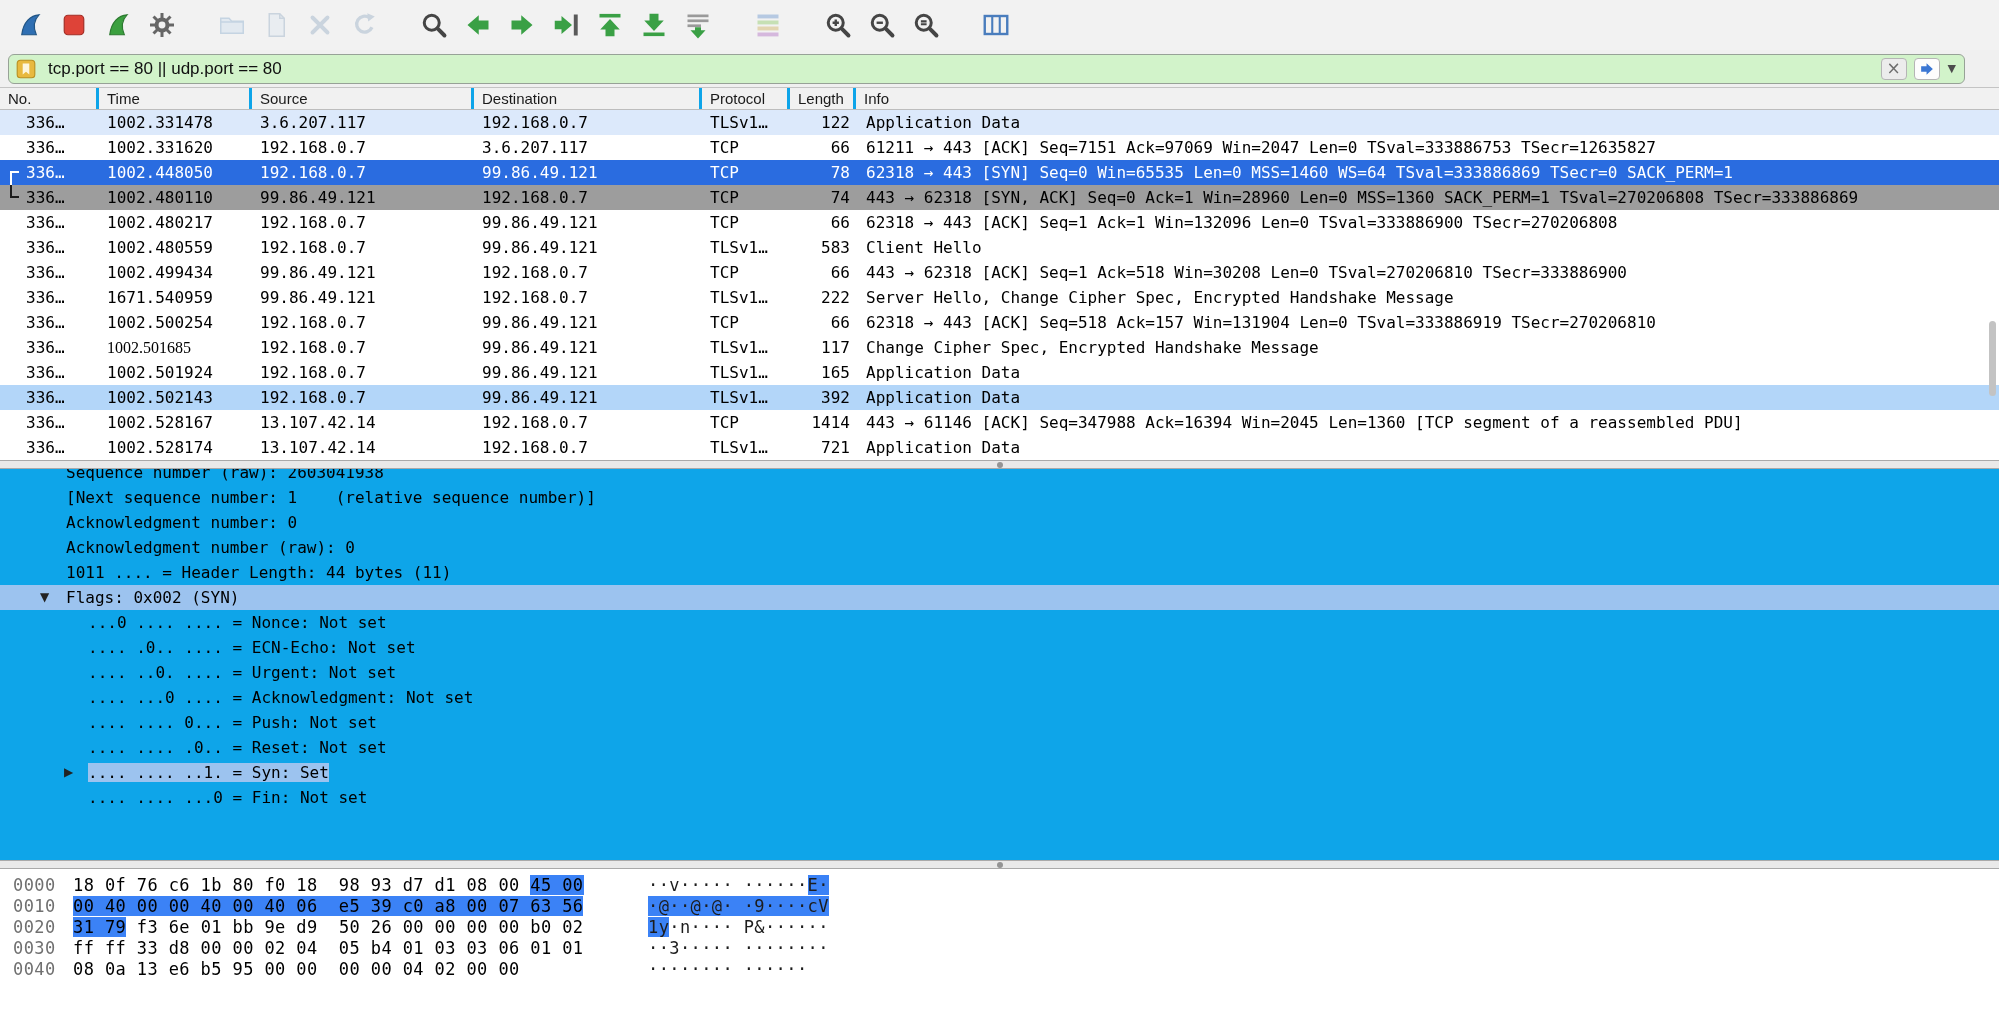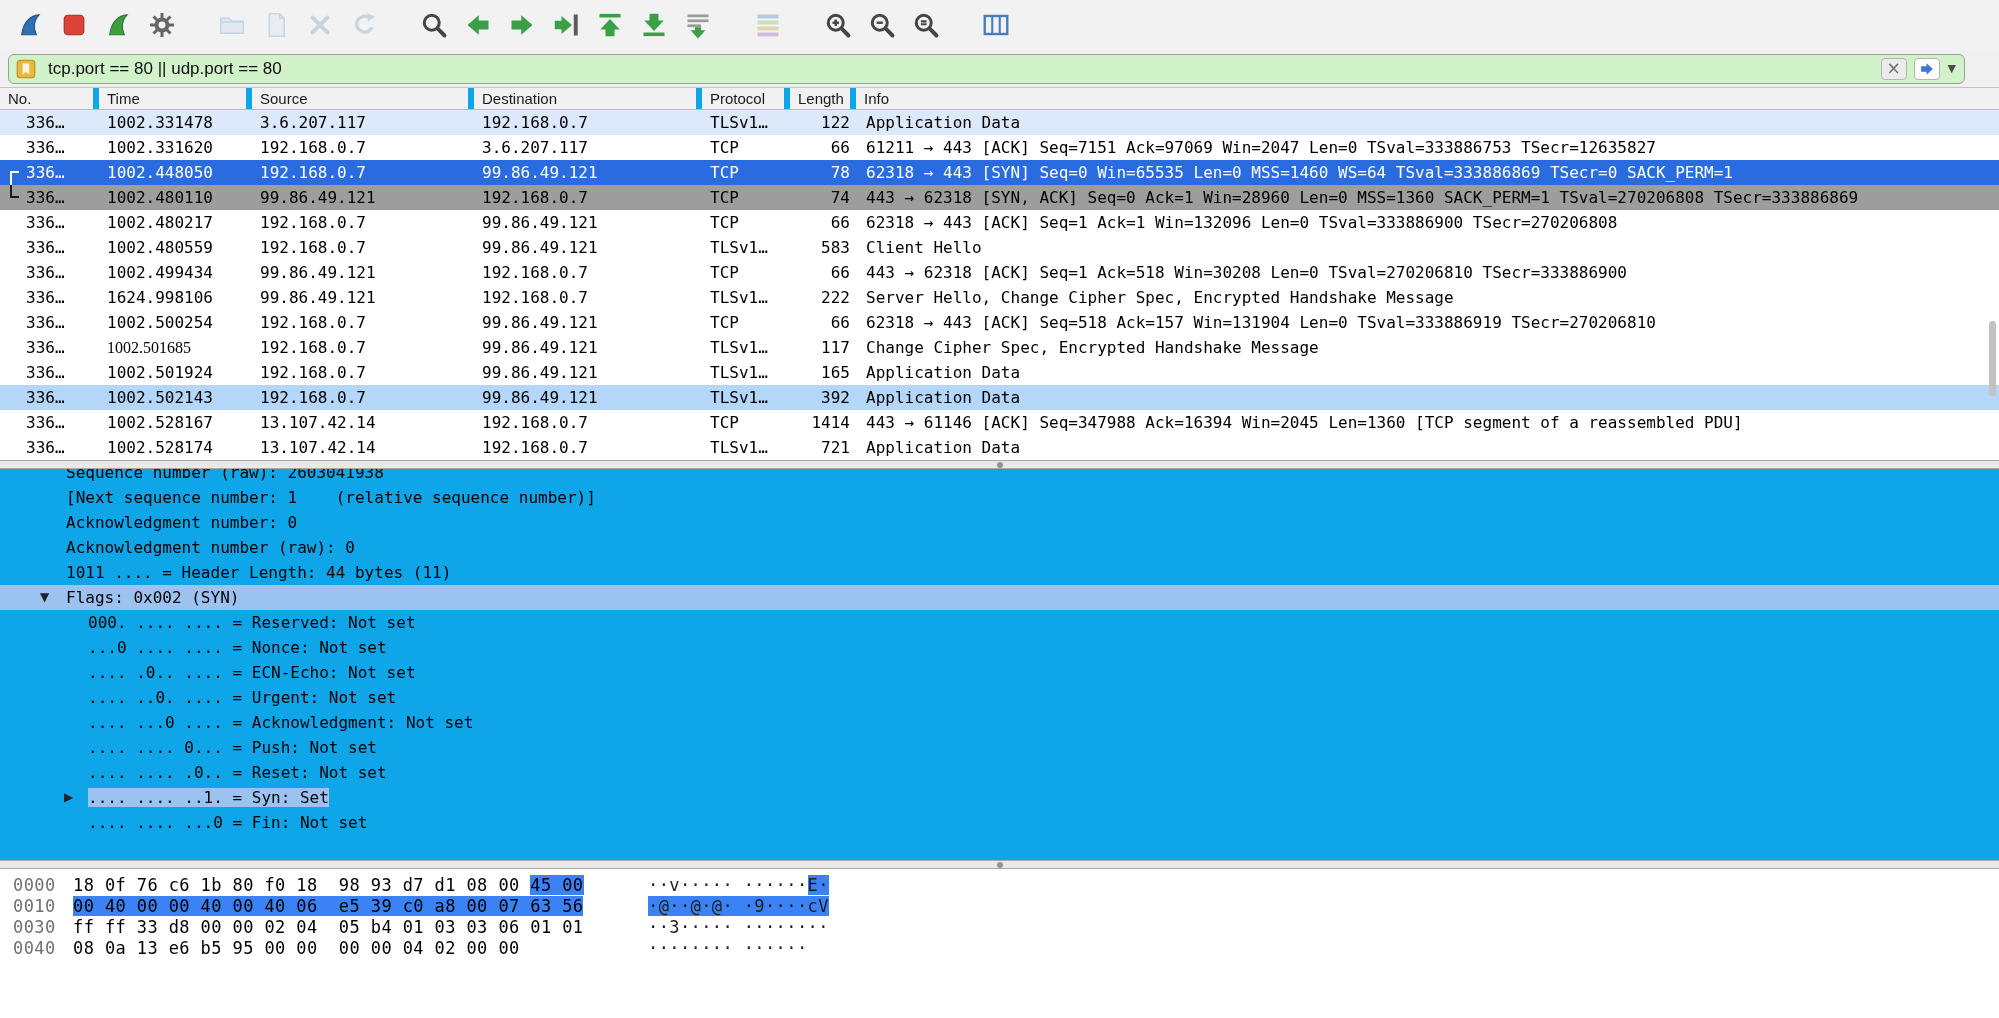--- a/index.html
+++ b/index.html
@@ -19,21 +19,21 @@
   .fbookmark { width:26px; height:26px; display:flex; align-items:center; justify-content:center; margin-right:9px; flex:none; }
   .fbookmark svg { width:22px; height:22px; }
   .ftext { flex:1; font-size:17px; color:#101010; white-space:pre; overflow:hidden; }
   .fbox { width:26px; height:22px; border:1px solid #b5b5b5; border-radius:4px; background:#ececec; display:flex; align-items:center; justify-content:center; margin-left:7px; flex:none; }
   .fbox.white { background:#fdfdfd; }
   .fclear-x { font-size:17px; color:#6e6e6e; line-height:1; font-family:"DejaVu Sans",sans-serif; }
   .fdrop { font-size:11px; color:#4c4c4c; margin-left:8px; font-family:"DejaVu Sans",sans-serif; }
 
   
   .phead { height:22px; display:flex; background:#f1f1f1; border-bottom:1px solid #bdbdbd; flex:none; }
-  .hcell { height:100%; padding:2px 0 0 8px; font-size:15px; color:#1a1a1a; border-right:6px solid #0ea5e9; white-space:nowrap; overflow:hidden; flex:none; }
+  .hcell { height:100%; padding:2px 0 0 8px; font-size:15px; color:#1a1a1a; border-right:3px solid #0ea5e9; white-space:nowrap; overflow:hidden; flex:none; }
   .rowswrap { height:350px; position:relative; overflow:hidden; flex:none; background:#fff; }
   .prow { display:flex; height:25px; line-height:25px; font-family:"DejaVu Sans Mono","Liberation Mono",monospace; font-size:16px; position:relative; background:#fff; }
   .cell { white-space:pre; overflow:hidden; padding-left:8px; flex:none; }
   .c-no { padding-left:26px; }
   .c-len { text-align:right; padding-right:6px; padding-left:0; }
   .c-info { padding-left:10px; }
   .prow.s-pale { background:#dce9fb; }
   .prow.s-lightblue { background:#b3d6f9; }
   .prow.s-gray { background:#9d9d9d; }
   .prow.s-selected { background:#2a6ce0; color:#fff; }
@@ -301,21 +301,21 @@
           <div class="cell c-no" style="width: 99px;">336…</div>
           <div class="cell c-time" style="width: 153px;">1002.499434</div>
           <div class="cell c-src" style="width: 222px;">99.86.49.121</div>
           <div class="cell c-dst" style="width: 228px;">192.168.0.7</div>
           <div class="cell c-proto" style="width: 88px;">TCP</div>
           <div class="cell c-len" style="width: 66px;">66</div>
           <div class="cell c-info" style="flex: 1 1 0%;">443 → 62318 [ACK] Seq=1 Ack=518 Win=30208 Len=0 TSval=270206810 TSecr=333886900</div>
         </div>
         <div class="prow s-normal">
           <div class="cell c-no" style="width: 99px;">336…</div>
-          <div class="cell c-time" style="width: 153px;">1624.998106</div>
+          <div class="cell c-time" style="width: 153px;">1671.540959</div>
           <div class="cell c-src" style="width: 222px;">99.86.49.121</div>
           <div class="cell c-dst" style="width: 228px;">192.168.0.7</div>
           <div class="cell c-proto" style="width: 88px;">TLSv1…</div>
           <div class="cell c-len" style="width: 66px;">222</div>
           <div class="cell c-info" style="flex: 1 1 0%;">Server Hello, Change Cipher Spec, Encrypted Handshake Message</div>
         </div>
         <div class="prow s-normal">
           <div class="cell c-no" style="width: 99px;">336…</div>
           <div class="cell c-time" style="width: 153px;">1002.500254</div>
           <div class="cell c-src" style="width: 222px;">192.168.0.7</div>
@@ -378,38 +378,38 @@
     </div>
 
   <div class="details">
     <div class="dcontent">
         <div class="dline ind1"><span class="dtxt">Sequence number (raw): 2603041938</span></div>
         <div class="dline ind1"><span class="dtxt">[Next sequence number: 1    (relative sequence number)]</span></div>
         <div class="dline ind1"><span class="dtxt">Acknowledgment number: 0</span></div>
         <div class="dline ind1"><span class="dtxt">Acknowledgment number (raw): 0</span></div>
         <div class="dline ind1"><span class="dtxt">1011 .... = Header Length: 44 bytes (11)</span></div>
         <div class="dline ind1 hl-full"><span class="expander">▼</span><span class="dtxt">Flags: 0x002 (SYN)</span></div>
-        <div class="dline ind2"><span class="dtxt">000. .... .... = Reserved: Not set</span></div>
         <div class="dline ind2"><span class="dtxt">...0 .... .... = Nonce: Not set</span></div>
         <div class="dline ind2"><span class="dtxt">.... .0.. .... = ECN-Echo: Not set</span></div>
         <div class="dline ind2"><span class="dtxt">.... ..0. .... = Urgent: Not set</span></div>
         <div class="dline ind2"><span class="dtxt">.... ...0 .... = Acknowledgment: Not set</span></div>
         <div class="dline ind2"><span class="dtxt">.... .... 0... = Push: Not set</span></div>
         <div class="dline ind2"><span class="dtxt">.... .... .0.. = Reset: Not set</span></div>
         <div class="dline ind2"><span class="expander">▶</span><span class="dtxt hl-text">.... .... ..1. = Syn: Set</span></div>
         <div class="dline ind2"><span class="dtxt">.... .... ...0 = Fin: Not set</span></div>
       </div>
   </div>
 
   <div class="split">
       <span class="dot"></span>
     </div>
 
   <div class="hexpane">
     <div>
         <div class="hexrow"><span class="off">0000</span><span class="hx"><span>18 0f 76 c6 1b 80 f0 18  98 93 d7 d1 08 00 </span><span class="hlb">45 00</span></span><span class="as"><span>··v····· ······</span><span class="hlb">E·</span></span></div>
         <div class="hexrow"><span class="off">0010</span><span class="hx"><span class="hlb">00 40 00 00 40 00 40 06  e5 39 c0 a8 00 07 63 56</span></span><span class="as"><span class="hlb">·@··@·@· ·9····cV</span></span></div>
+        <div class="hexrow"><span class="off">0020</span><span class="hx"><span class="hlb">31 79</span><span> f3 6e 01 bb 9e d9  50 26 00 00 00 00 b0 02</span></span><span class="as"><span class="hlb">1y</span><span>·n···· P&amp;······</span></span></div>
         <div class="hexrow"><span class="off">0030</span><span class="hx"><span>ff ff 33 d8 00 00 02 04  05 b4 01 03 03 06 01 01</span></span><span class="as"><span>··3····· ········</span></span></div>
         <div class="hexrow"><span class="off">0040</span><span class="hx"><span>08 0a 13 e6 b5 95 00 00  00 00 04 02 00 00</span></span><span class="as"><span>········ ······</span></span></div>
       </div>
   </div>
 
 </div>
 
 </body></html>

